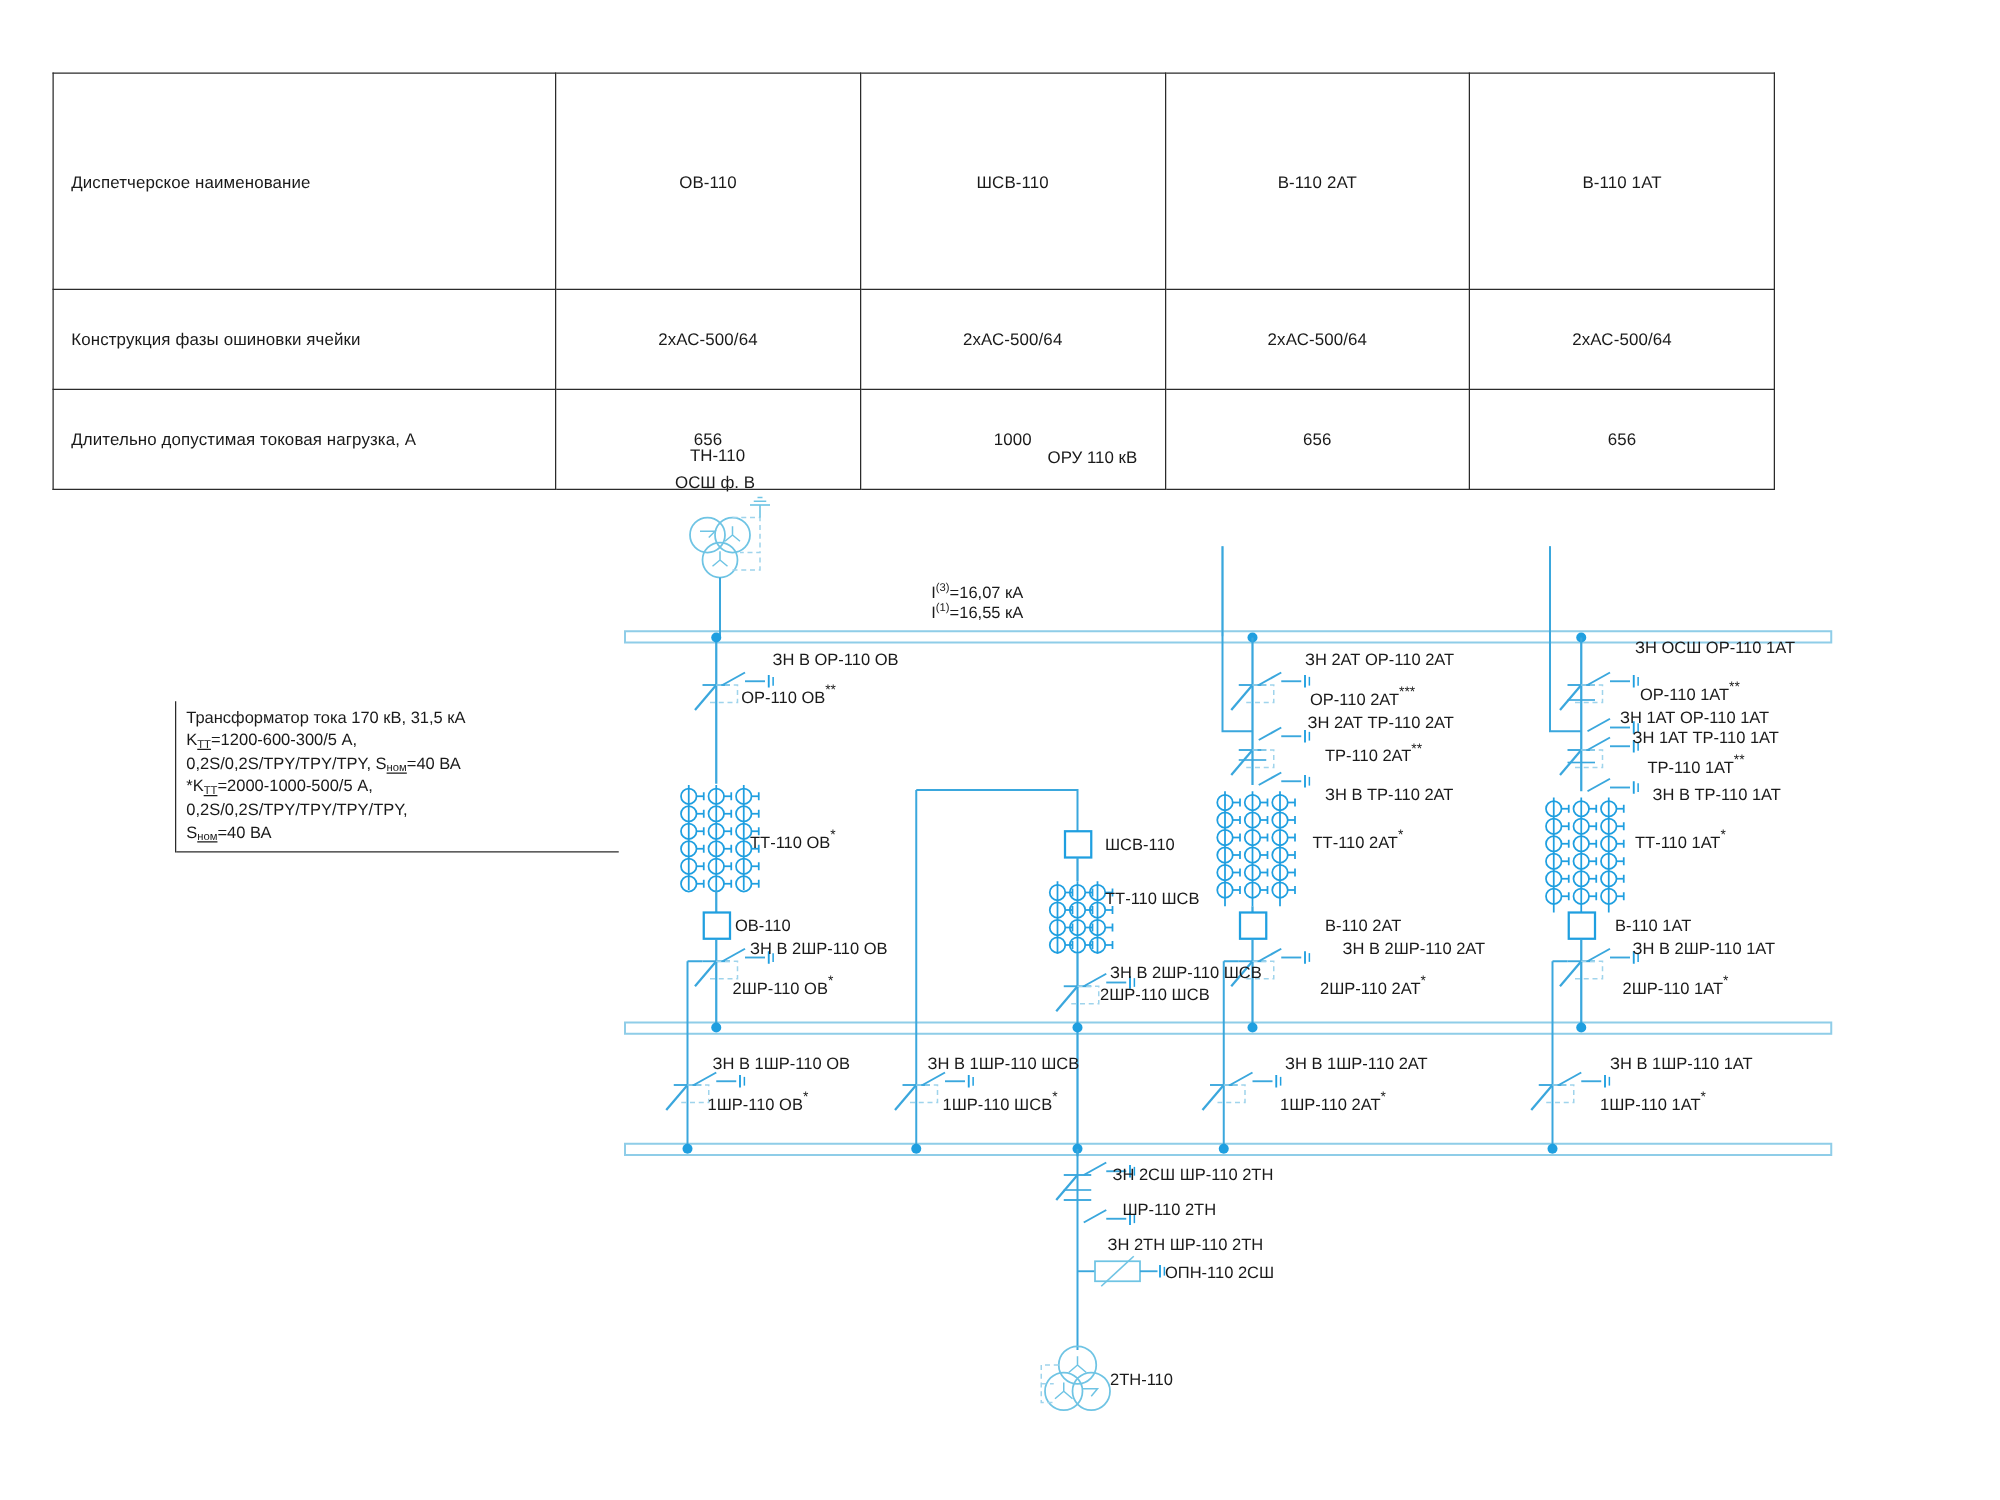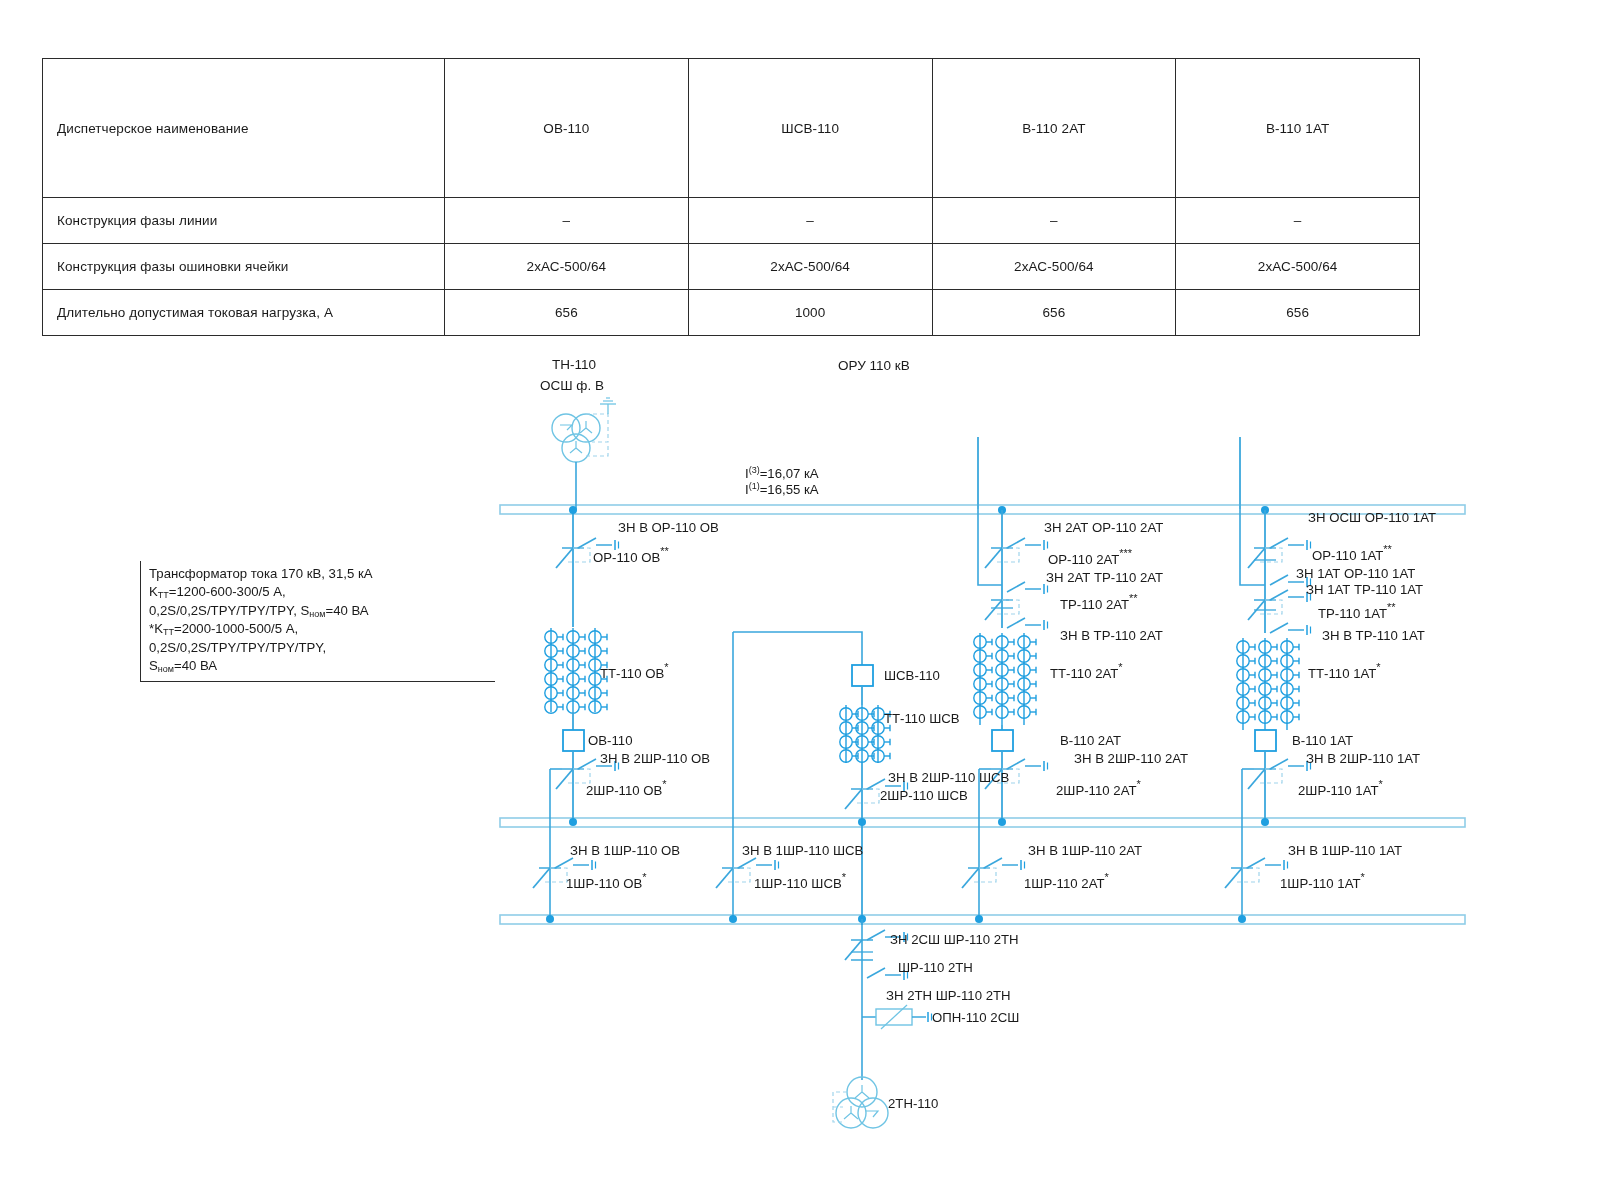--- a/index.html
+++ b/index.html
@@ -9,21 +9,21 @@
     color:#1a1a1a;
   }
   
   #spec-table{
     position:absolute;left:42px;top:58px;width:1378px;
     border-collapse:collapse;
     font-size:13.5px;
   }
   #spec-table td{
     border:1px solid #2b2b2b;
-    padding:5px 12px;
+    padding:22px 12px;
     vertical-align:middle;
     letter-spacing:.1px;
   }
   #spec-table td.lbl{width:375px;text-align:left;padding-left:14px;}
   #spec-table td.val{text-align:center;}
   #spec-table tr.r-head td{height:128px;}
   #spec-table tr.r-body td{height:35px;}
 
   
   #notes-box{
@@ -35,43 +35,36 @@
   #notes-box .nb-title{
     padding:4px 6px 4px 8px;font-size:14px;letter-spacing:.4px;
     border-bottom:1.4px solid #2b2b2b;
   }
   #notes-box .nb-sec{
     padding:4px 6px 5px 8px;
     border-bottom:1.4px solid #2b2b2b;
   }
   #notes-box .nb-sec:last-child{border-bottom:1.4px solid #2b2b2b;}
   #notes-box .nb-line{white-space:nowrap;}
-  .sub{font-size:9px;vertical-align:-2px;}
+  .sub{font-size:9px;vertical-align:-2px;text-decoration:underline;}
 
   
   #diagram{position:absolute;left:0;top:0;width:1600px;height:1200px;}
 </style>
 </head>
 <body>
 
 <table id="spec-table">
   <tbody>
       <tr class="r-head">
     <td class="lbl">Диспетчерское наименование</td>
     <td class="val">ОВ-110</td>
     <td class="val">ШСВ-110</td>
     <td class="val">В-110 2АТ</td>
     <td class="val">В-110 1АТ</td>
-  </tr>
-  <tr class="r-body">
-    <td class="lbl">Конструкция фазы линии</td>
-    <td class="val">–</td>
-    <td class="val">–</td>
-    <td class="val">–</td>
-    <td class="val">–</td>
   </tr>
   <tr class="r-body">
     <td class="lbl">Конструкция фазы ошиновки ячейки</td>
     <td class="val">2хАС-500/64</td>
     <td class="val">2хАС-500/64</td>
     <td class="val">2хАС-500/64</td>
     <td class="val">2хАС-500/64</td>
   </tr>
   <tr class="r-body">
     <td class="lbl">Длительно допустимая токовая нагрузка, А</td>

